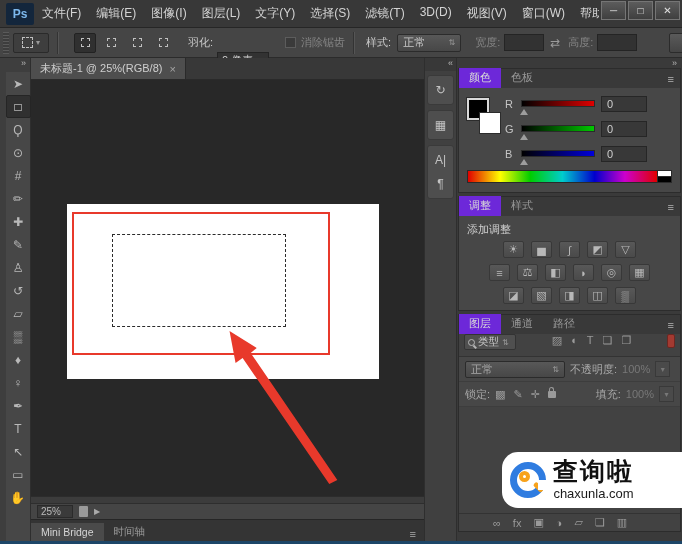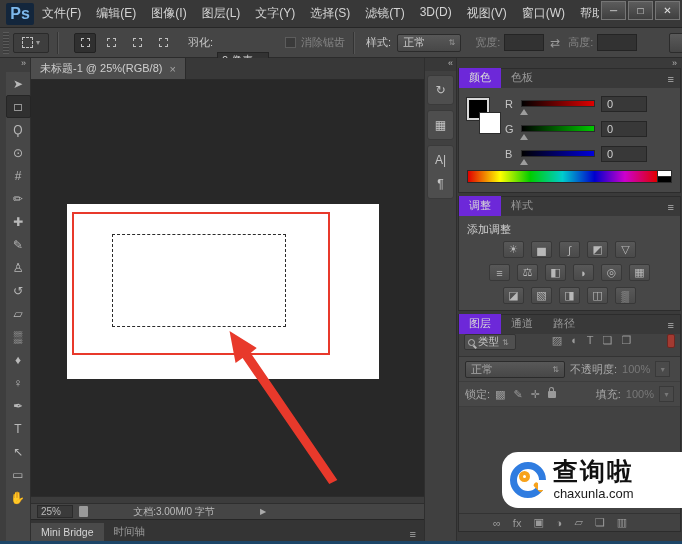--- a/index.html
+++ b/index.html
@@ -3,21 +3,21 @@
 <meta charset="utf-8">
 <style>
   * { margin:0; padding:0; box-sizing:border-box; }
   html,body { width:682px; height:544px; overflow:hidden; }
   body { font-family:"Liberation Sans","DejaVu Sans",sans-serif; background:#333; position:relative;
          -webkit-font-smoothing:antialiased; }
   .app { width:682px; height:544px; position:relative; background:#3a3a3a; display:flex; flex-direction:column; }
 
   
   .titlebar { height:28px; background:#383838; display:flex; align-items:center; border-bottom:1px solid #262626; flex:0 0 28px; }
-  .ps-logo { width:28px; height:22px; background:#13263c; color:#7db8ec; font-weight:bold; font-size:16px;
+  .ps-logo { width:28px; height:22px; background:#13263c; color:#7db8ec; font-weight:bold; font-size:12px;
              display:flex; align-items:center; justify-content:center; margin:0 8px 0 6px; border-radius:2px; }
   .menus { display:flex; gap:15px; font-size:12px; color:#d4d4d4; white-space:nowrap; flex:1; overflow:hidden; }
   .menu-item { cursor:default; }
   .win-controls { display:flex; margin-left:auto; margin-right:2px; margin-top:-6px; }
   .win-btn { width:25px; height:19px; background:linear-gradient(#5c5c5c,#3f3f3f); border:1px solid #757575;
              color:#e0e0e0; font-size:10px; display:flex; align-items:center; justify-content:center; margin-left:2px; }
 
   
   .optionsbar { height:30px; background:#454545; border-bottom:1px solid #2b2b2b; display:flex; align-items:center;
                 font-size:11px; color:#c9c9c9; flex:0 0 30px; white-space:nowrap; }
@@ -299,21 +299,20 @@
         <div class="red-rect" data-name="red-rectangle-annotation"></div>
         <div class="sel-marquee" data-name="marquee-selection"></div>
         <svg class="arrow-svg" data-name="red-arrow-annotation" viewBox="0 0 390 416" preserveAspectRatio="none">
           <polygon points="197,251 224,268 218,273 304,400 296,404 210,278 203,283" fill="#e8392b"></polygon>
         </svg>
       </div>
       <div class="hscroll" data-name="horizontal-scrollbar"></div>
       <div class="statusbar" data-name="status-bar">
         <div class="status-zoom" data-name="zoom-level-field">25%</div>
         <span class="page-ic" data-name="document-icon"></span>
-        <div class="status-doc" data-name="document-size-info">文档:3.00M/0 字节</div>
         <span class="status-arrow" data-name="status-menu-arrow-icon">▶</span>
       </div>
       <div class="dockbar" data-name="bottom-dock">
         <div class="dock-tab active" data-name="tab-mini-bridge">Mini Bridge</div>
         <div class="dock-tab" data-name="tab-timeline">时间轴</div>
         <span class="dock-menu" data-name="dock-menu-icon">≡</span>
       </div>
     </div>
 
     <div class="cstrip" data-name="collapsed-panel-strip">

